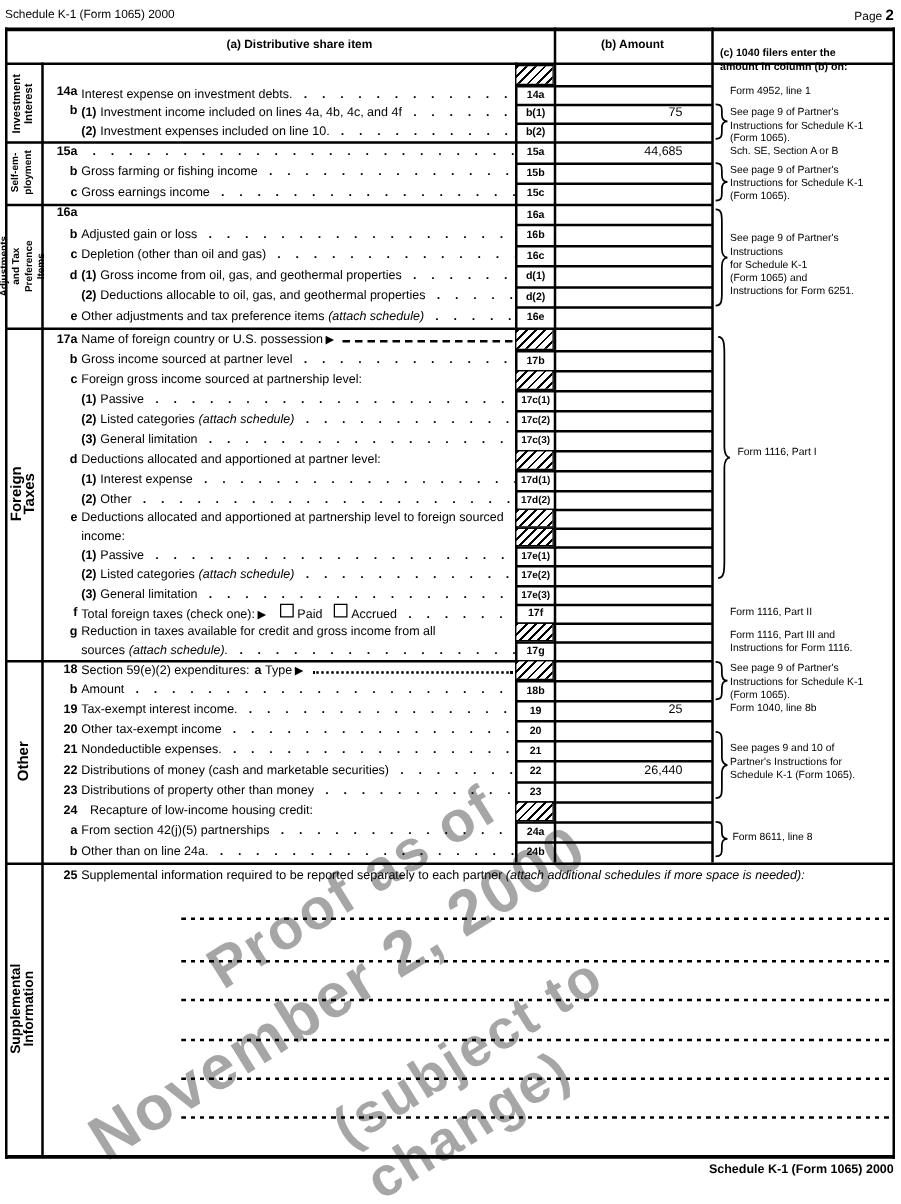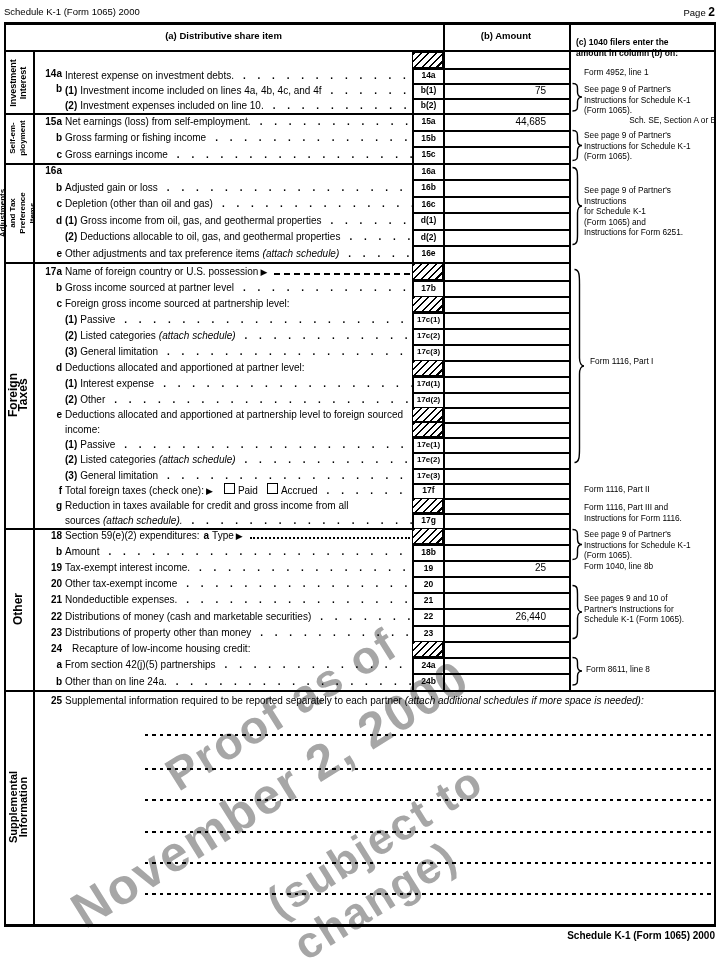--- a/index.html
+++ b/index.html
@@ -66,21 +66,21 @@
     <div class="hline" style="left:4px;top:528px;width:566px;"></div>
     <div class="hline" style="left:4px;top:690px;width:712px;"></div>
     <div class="hline" style="left:4px;top:924px;width:712px;height:3px;"></div>
     <div class="vline" style="left:4px;top:22px;height:905px;"></div>
     <div class="vline" style="left:714px;top:22px;height:905px;"></div>
     <div class="vline" style="left:33px;top:50px;height:874px;"></div>
     <div class="vline" style="left:412px;top:50px;height:640px;"></div>
     <div class="vline" style="left:443px;top:22px;height:668px;"></div>
     <div class="vline" style="left:569px;top:22px;height:668px;"></div>
 
-    <div class="abs colhead" style="left:4px;top:22px;width:439px;line-height:28px;">(a) Distributive share item</div>
+    <div class="abs colhead" style="left:4px;top:22px;width:439px;line-height:28px;padding-left:16px;">(a) Distributive share item</div>
     <div class="abs colhead" style="left:443px;top:22px;width:126px;line-height:28px;">(b) Amount</div>
     <div class="abs" style="left:576px;top:25px;width:138px;font-weight:bold;font-size:8.5px;line-height:11px;white-space:pre-line;margin-top:12px;">(c) 1040 filers enter the
 amount in column (b) on:</div>
 
     <div class="vlab" style="top:52px;height:61px;">
         <span style="font-size:9px;">Investment
 Interest</span>
       </div>
     <div class="vlab" style="top:113px;height:50px;">
         <span style="font-size:8px;">Self-em-
@@ -173,21 +173,20 @@
           <span>Investment expenses included on line 10.</span>
           <span class="dots"></span>
         </div>
       <div class="num" style="line-height:15px;">b(2)</div>
       <div class="amt" style="line-height:15px;"></div>
     </div>
 
     <div class="row" style="top:113px;height:17px;">
       <div class="gutter" style="line-height:17px;">15a</div>
       <div class="item" style="line-height:17px;">
-          <span>Net earnings (loss) from self-employment.</span>
           <span class="dots"></span>
         </div>
       <div class="num" style="line-height:17px;">15a</div>
       <div class="amt" style="line-height:17px;">44,685</div>
     </div>
 
     <div class="row" style="top:130px;height:16px;">
       <div class="gutter" style="line-height:16px;">b</div>
       <div class="item" style="line-height:16px;">
           <span>Gross farming or fishing income</span>
@@ -518,21 +517,21 @@
     <div class="dashline" style="top:862px;"></div>
     <div class="dashline" style="top:893px;"></div>
 
     <div class="note" style="top:67px;">Form 4952, line 1</div>
     <svg class="brace" style="left:571px;top:82px;" width="13" height="31">
         <path d="M1.5,1.5 C6.5,1.5 6.5,4 6.5,7 L6.5,10 C6.5,13 8,15 11,15 C8,15 6.5,17 6.5,20 L6.5,23 C6.5,26.5 6.5,29 1.5,29" stroke="#000" stroke-width="1.4" fill="none"></path>
       </svg>
     <div class="note" style="top:84px;">See page 9 of Partner's
 Instructions for Schedule K-1
 (Form 1065).</div>
-    <div class="note" style="top:115px;text-align:right;">Sch. SE, Section A or B</div>
+    <div class="note" style="top:115px;">Sch. SE, Section A or B</div>
     <svg class="brace" style="left:571px;top:129px;" width="13" height="34">
         <path d="M1.5,1.5 C6.5,1.5 6.5,4 6.5,8 L6.5,11 C6.5,14.5 8,16.5 11,16.5 C8,16.5 6.5,18.5 6.5,22 L6.5,25 C6.5,29 6.5,31.5 1.5,31.5" stroke="#000" stroke-width="1.4" fill="none"></path>
       </svg>
     <div class="note" style="top:130px;">See page 9 of Partner's
 Instructions for Schedule K-1
 (Form 1065).</div>
     <svg class="brace" style="left:571px;top:166px;" width="13" height="81">
         <path d="M1.5,1.5 C6.5,1.5 6.5,6 6.5,12 L6.5,33 C6.5,37.5 8.5,40 11,40 C8.5,40 6.5,42.5 6.5,47 L6.5,68 C6.5,74 6.5,78.5 1.5,78.5" stroke="#000" stroke-width="1.4" fill="none"></path>
       </svg>
     <div class="note" style="top:185px;">See page 9 of Partner's

